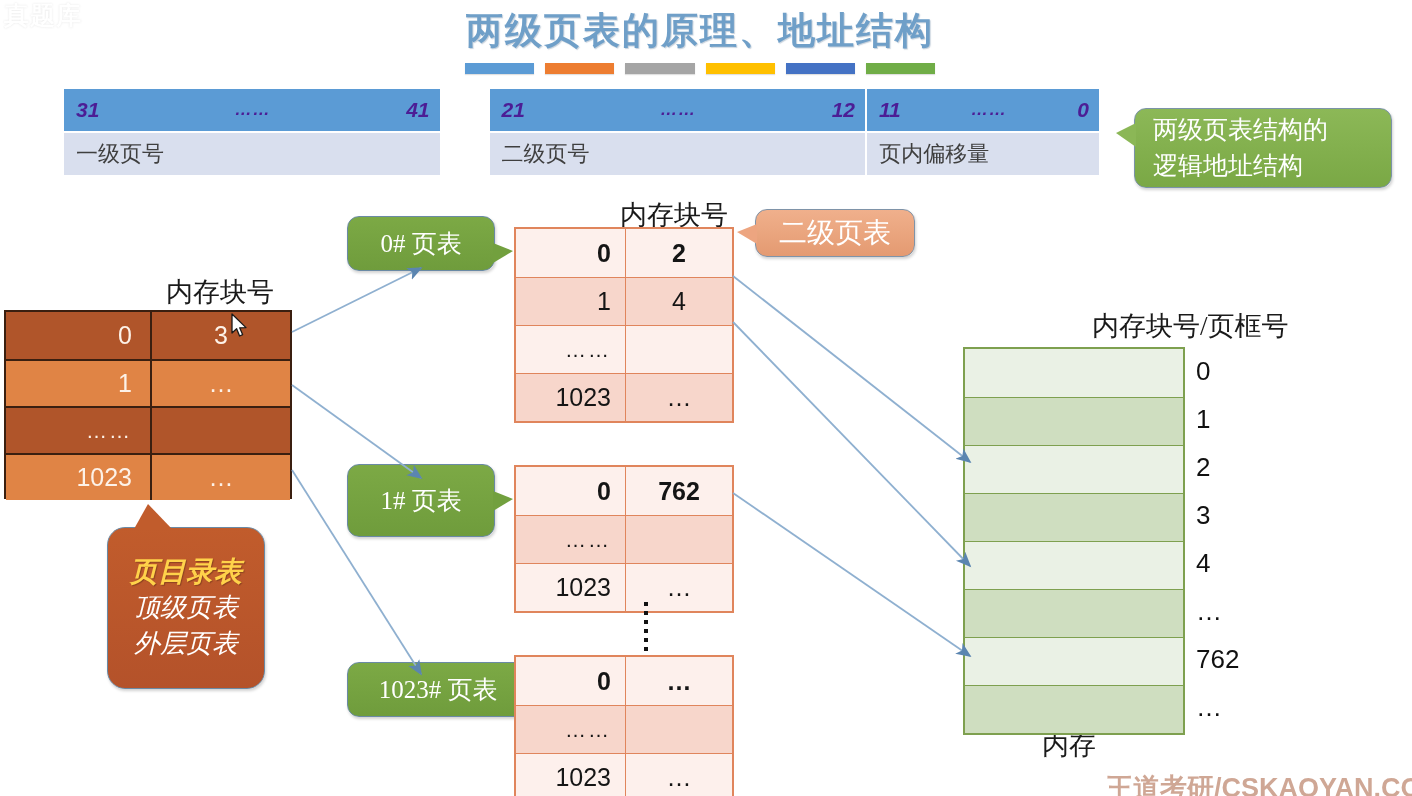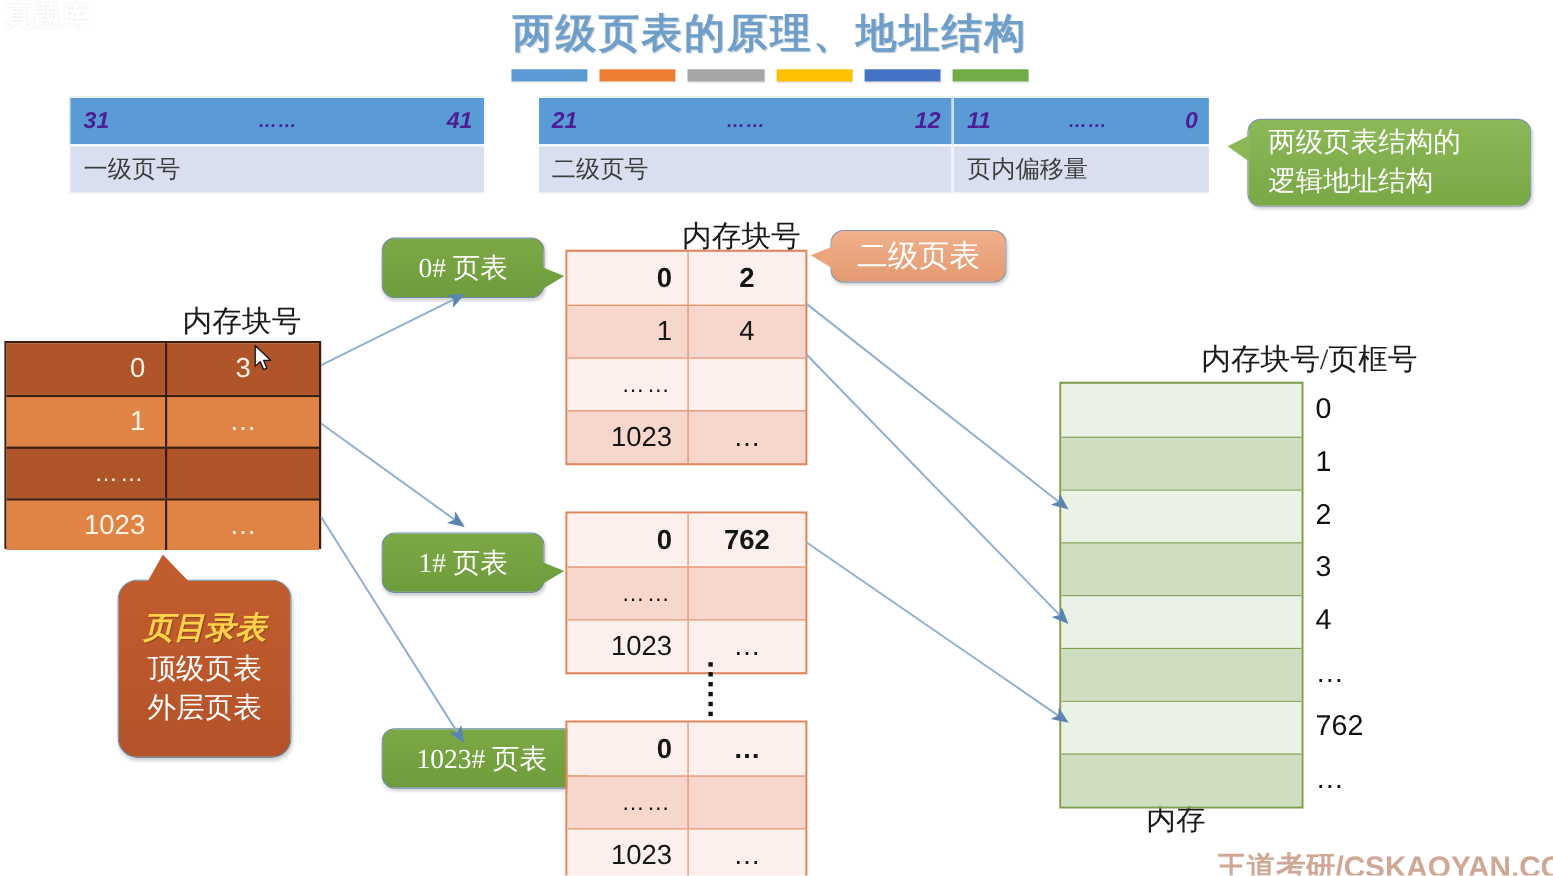--- a/index.html
+++ b/index.html
@@ -83,21 +83,21 @@
       border-right:20px solid #8bb756; }
 
   
   #co-pt0 { left:347px; top:216px; width:148px; height:55px; font-size:25px;
             background:linear-gradient(#7ca945,#6f9c3c); border-color:#6a8aa5; }
   #co-pt0 .tail { right:-19px; top:26px;
       border-top:8px solid transparent; border-bottom:12px solid transparent;
       border-left:20px solid #72a03e; }
 
   
-  #co-pt1 { left:347px; top:484px; width:148px; height:55px; font-size:25px;
+  #co-pt1 { left:347px; top:464px; width:148px; height:73px; font-size:25px;
             background:linear-gradient(#7ca945,#6f9c3c); border-color:#6a8aa5; }
   #co-pt1 .tail { right:-19px; top:26px;
       border-top:8px solid transparent; border-bottom:12px solid transparent;
       border-left:20px solid #72a03e; }
 
   
   #co-pt1023 { left:347px; top:662px; width:182px; height:55px; font-size:25px;
             background:linear-gradient(#7ca945,#6f9c3c); border-color:#6a8aa5; }
   #co-pt1023 .tail { right:-19px; top:26px;
       border-top:8px solid transparent; border-bottom:12px solid transparent;
@@ -112,21 +112,21 @@
 
   
   #co-dir { left:63px; top:527px; width:158px; height:162px; border-radius:18px;
             background:linear-gradient(#c15c2c,#b4522a); border-color:#6a8aa5;
             justify-content:center; line-height:36px;margin-left:44px; }
   #co-dir .tail { left:26px; top:-24px;
       border-left:14px solid transparent; border-right:24px solid transparent;
       border-bottom:25px solid #c15c2c; }
   .dir-l1 { color:#ffd24a; font-weight:bold; font-style:italic; font-size:28px;
             text-shadow:1px 1px 1px rgba(0,0,0,.25); }
-  .dir-l2, .dir-l3 { color:#ffffff; font-size:26px; }
+  .dir-l2, .dir-l3 { color:#ffffff; font-size:26px;font-style:italic; }
 
   
   .lbl { position:absolute; color:#1a1a1a; font-size:27px;
          font-family:"Liberation Serif", serif; white-space:nowrap; }
   #lbl-blk-left  { left:166px; top:274px; }
   #lbl-blk-mid   { left:620px; top:197px; }
   #lbl-blk-right { left:1092px; top:308px; }
   #lbl-mem       { left:1042px; top:727px; }
 
   

